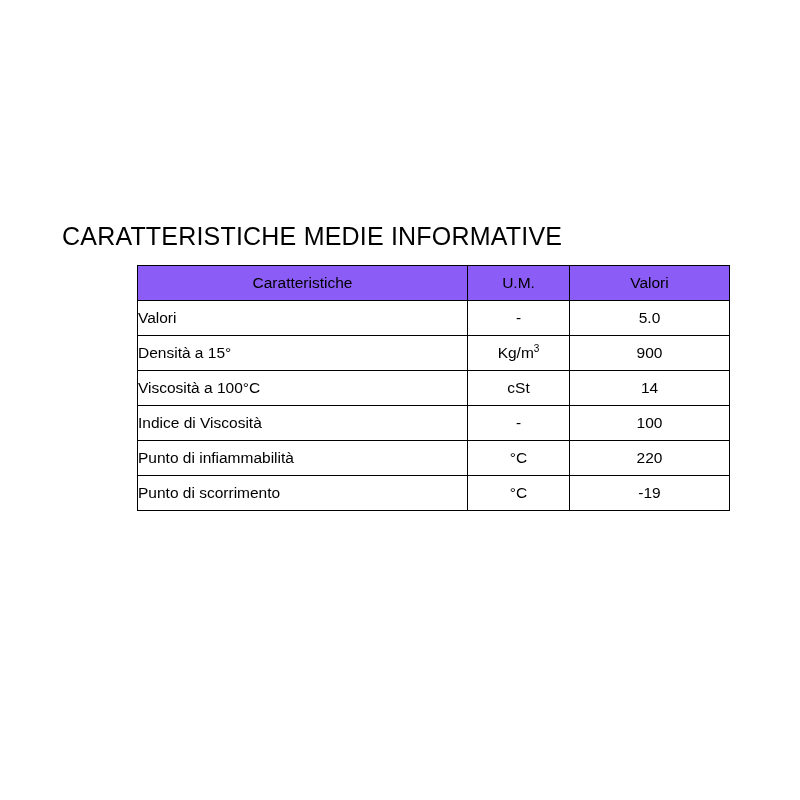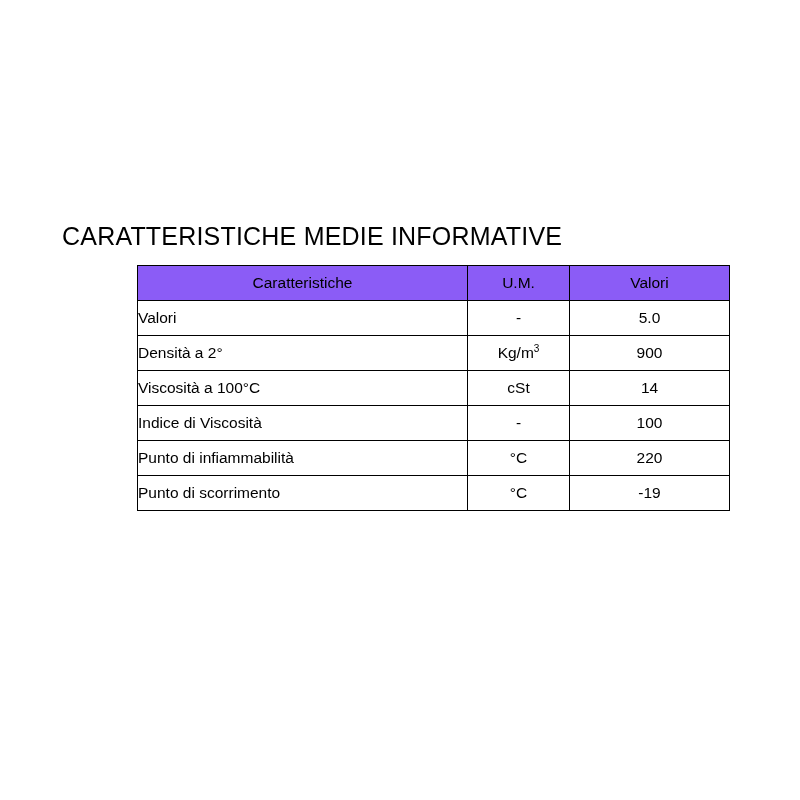--- a/index.html
+++ b/index.html
@@ -97,21 +97,21 @@
         <th class="col-val">Valori</th>
       </tr>
     </thead>
     <tbody>
         <tr>
           <td class="cell-char">Valori</td>
           <td class="cell-um">-</td>
           <td class="cell-val">5.0</td>
         </tr>
         <tr>
-          <td class="cell-char">Densità a 2°</td>
+          <td class="cell-char">Densità a 15°</td>
           <td class="cell-um"><span>Kg/m</span><sup>3</sup></td>
           <td class="cell-val">900</td>
         </tr>
         <tr>
           <td class="cell-char">Viscosità a 100°C</td>
           <td class="cell-um">cSt</td>
           <td class="cell-val">14</td>
         </tr>
         <tr>
           <td class="cell-char">Indice di Viscosità</td>

